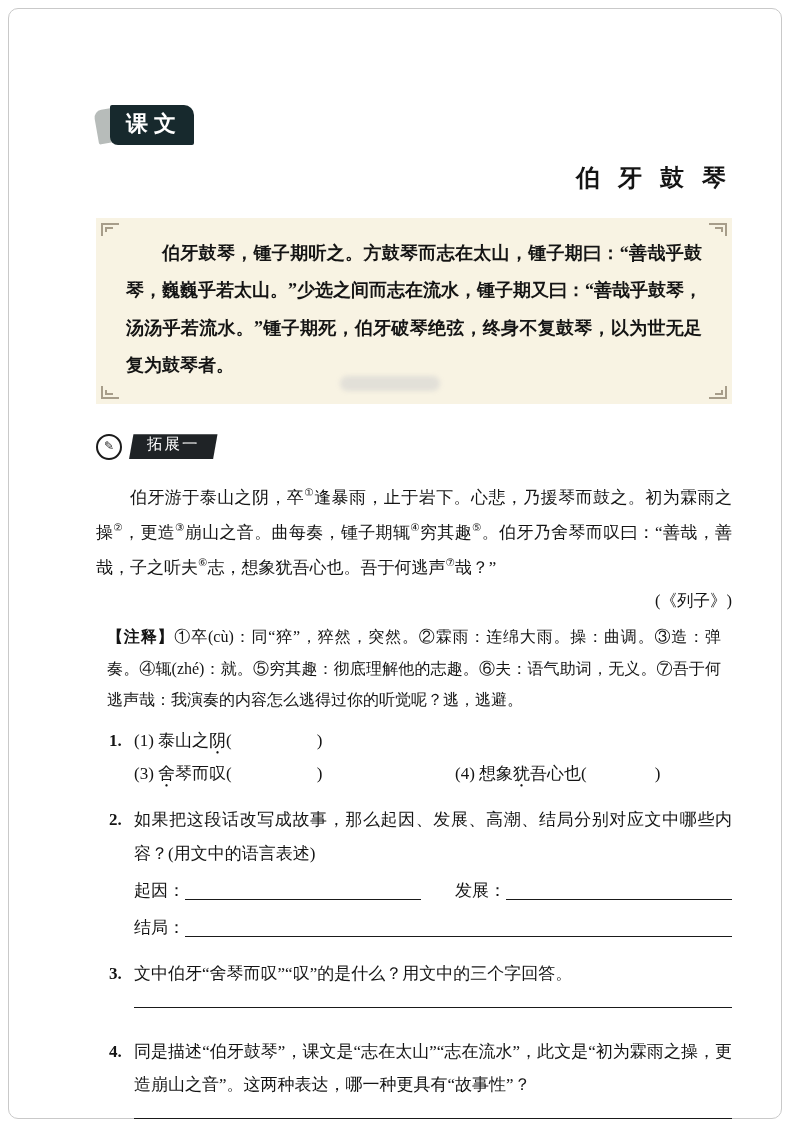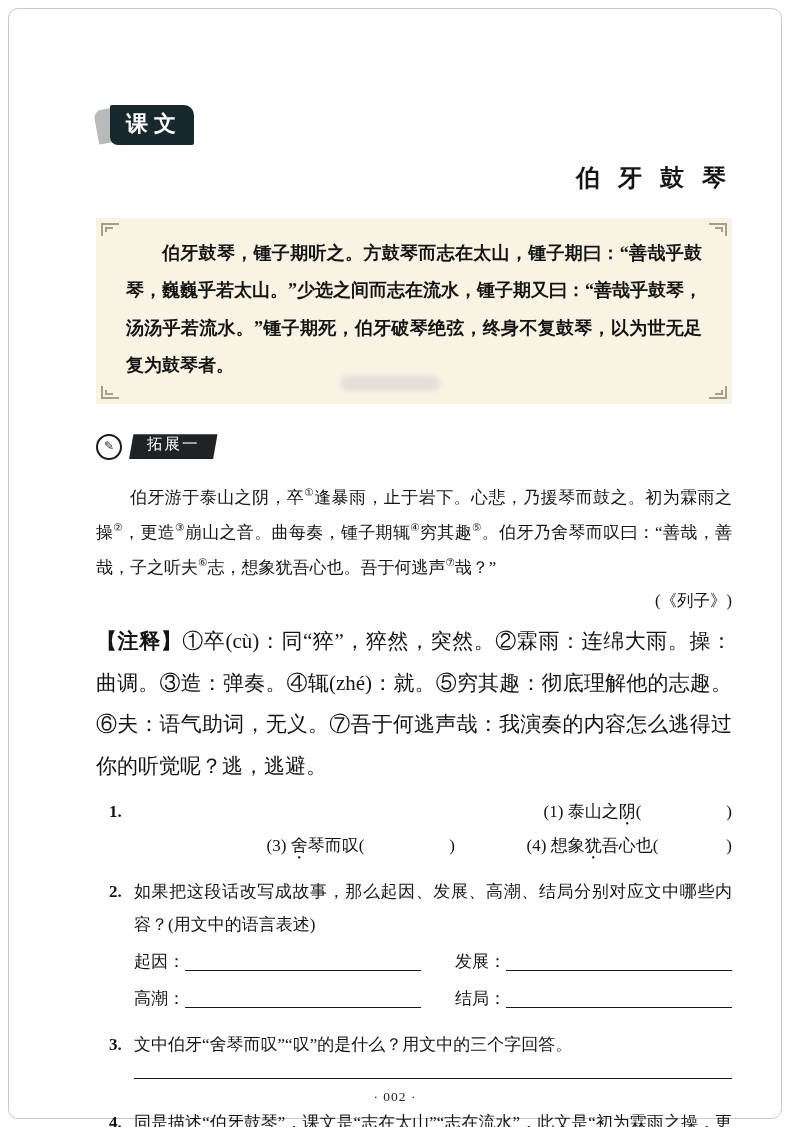--- a/index.html
+++ b/index.html
@@ -46,28 +46,28 @@
     font-size:12px; color:#1b1b1b; margin-right:7px; flex:0 0 auto;
   }
   .sec-label {
     background:#1f2326; color:#ffffff; font-size:15.5px; letter-spacing:2px;
     padding:0 18px 4px; clip-path:polygon(5% 0, 100% 0, 95% 100%, 0 100%);
   }
 
   .passage { margin:20px 0 0; font-size:17px; line-height:2.06; text-align:justify; text-indent:2em; }
   sup.cnum { font-size:10.5px; vertical-align:super; line-height:0; }
   .source { margin:0; text-align:right; font-size:16.5px; line-height:1.9; }
-  .notes { margin:5px 0 0; font-size:21px; line-height:1.98; text-align:justify; }
+  .notes { margin:5px 11px 0; font-size:16px; line-height:1.98; text-align:justify; }
   .notes-label { font-weight:700; }
 
   
   .question { position:relative; padding-left:38px; margin-top:8px; font-size:17px; line-height:1.95; }
   .q-num { position:absolute; left:13px; top:0; font-weight:700; }
   .q-text { margin:0; text-align:justify; }
-  .q1-row { display:flex;text-align:right; }
+  .q1-row { display:flex; }
   .q1-cell { width:321px; white-space:nowrap; }
   .q1-cell:last-child { flex:1; }
   .dot-char { position:relative; }
   .dot-char::after {
     content:"•"; position:absolute; left:50%; bottom:-8px; transform:translateX(-50%);
     font-size:10px; line-height:1; color:#111;
   }
   .fill-row { display:flex; align-items:flex-end; height:37px; }
   .fill-cell { display:flex; align-items:flex-end; }
   .fc1 { width:321px; } .fc2 { flex:1;align-items:flex-end; }
@@ -141,24 +141,20 @@
         <div class="fill-cell fc1">
           <span>起因：</span>
             <span class="fline"></span>
         </div>
         <div class="fill-cell fc2">
           <span>发展：</span>
             <span class="fline"></span>
         </div>
       </div>
       <div class="fill-row">
-        <div class="fill-cell fc1">
-          <span>高潮：</span>
-            <span class="fline"></span>
-        </div>
         <div class="fill-cell fc2">
           <span>结局：</span>
             <span class="fline"></span>
         </div>
       </div>
     </div>
 
     <div class="question q-gap">
       <span class="q-num">3.</span>
       <p class="q-text">文中伯牙“舍琴而叹”“叹”的是什么？用文中的三个字回答。</p>
@@ -167,14 +163,13 @@
 
     <div class="question q-gap-lg">
       <span class="q-num">4.</span>
       <p class="q-text">同是描述“伯牙鼓琴”，课文是“志在太山”“志在流水”，此文是“初为霖雨之操，更造崩山之音”。这两种表达，哪一种更具有“故事性”？</p>
       <div class="ans-line"></div>
     </div>
 
   </div>
 
   <div class="artifact"></div>
-  <div class="page-num">· 002 ·</div>
 </div>
 
 </body></html>

